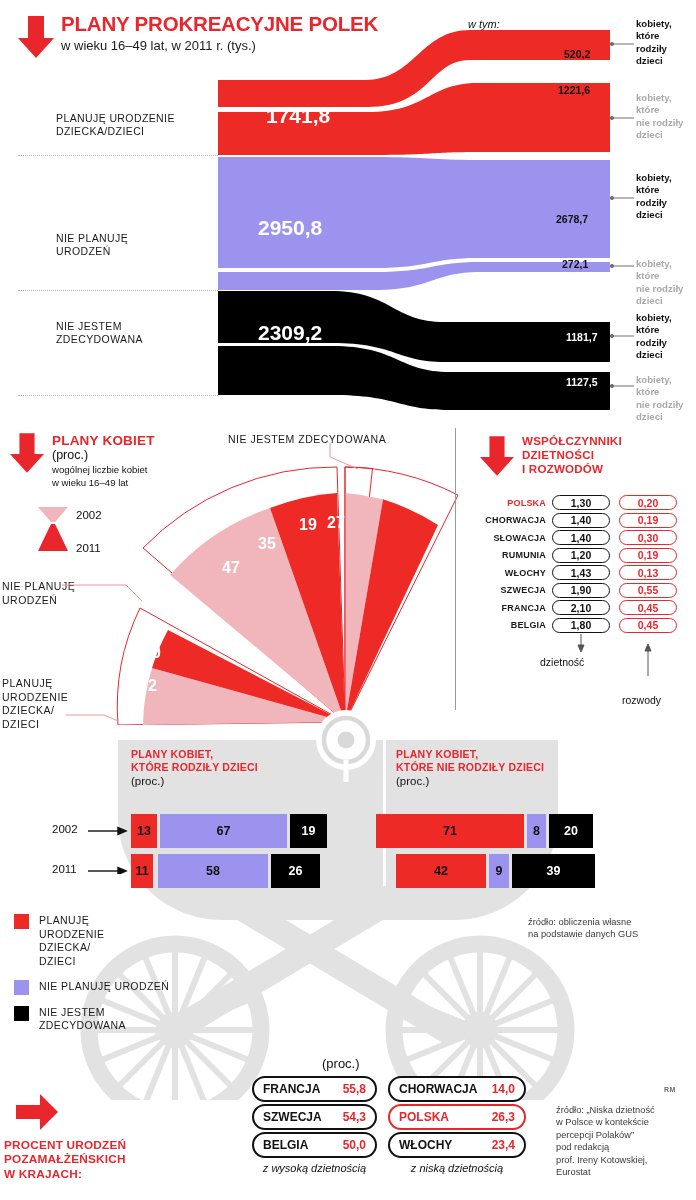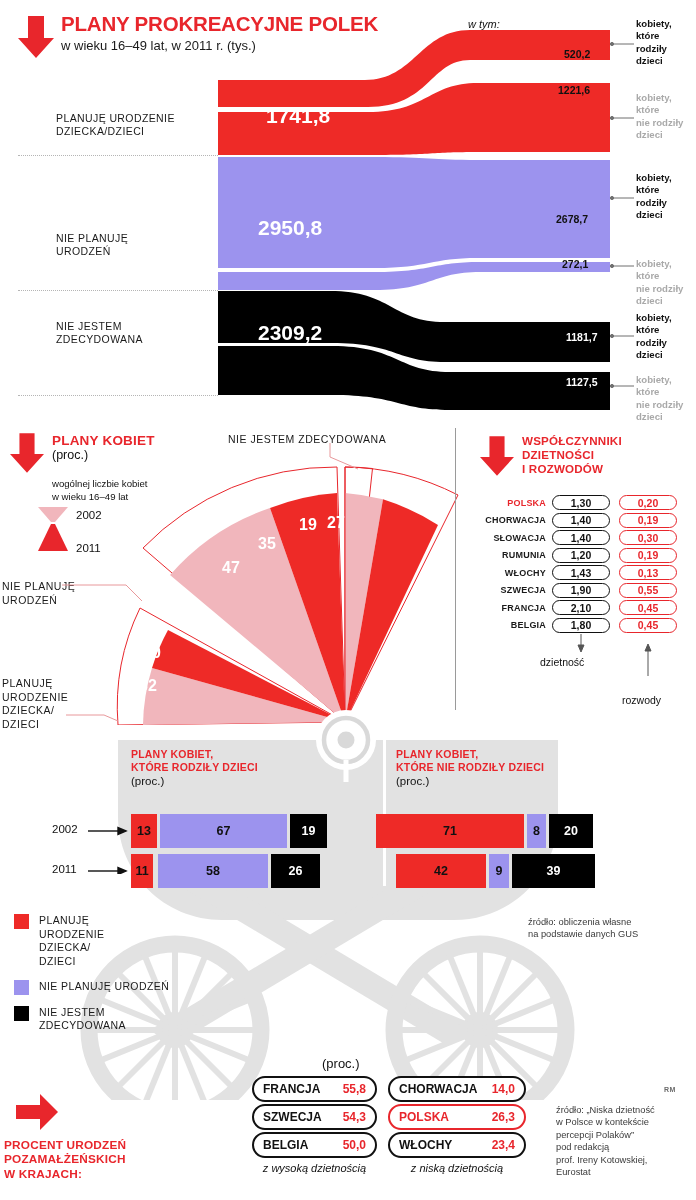--- a/index.html
+++ b/index.html
@@ -248,21 +248,21 @@
 
 <div class="abs" style="left:0;top:425px;width:460px;height:300px;z-index:2;padding-left:32px;">
 
   <svg class="abs" style="left:10px;top:8px;" width="34" height="40" viewBox="0 0 36 42">
     <polygon points="10,0 26,0 26,22 36,22 18,42 0,22 10,22" fill="#E8262C"></polygon>
   </svg>
 
   <div class="abs" style="left:52px;top:8px;width:190px;">
     <div class="h-red" style="font-size:13.5px;">PLANY KOBIET</div>
     <div style="font-size:12.5px;color:#111;">(proc.)</div>
-    <div style="font-size:9.6px;color:#111;line-height:1.34;white-space:pre-line;margin-top:16px;">wogólnej liczbie kobiet
+    <div style="font-size:9.6px;color:#111;line-height:1.34;white-space:pre-line;margin-top:2px;">wogólnej liczbie kobiet
 w wieku 16–49 lat</div>
   </div>
 
   <svg class="abs" style="left:36px;top:82px;" width="34" height="62">
     <polygon points="2,0 32,0 19,15 15,15" fill="#F1B6BC"></polygon>
     <polygon points="15,17 19,17 32,44 2,44" fill="#E8262C"></polygon>
   </svg>
   <div class="abs" style="left:76px;top:84px;font-size:11.5px;color:#111;">2002</div>
   <div class="abs" style="left:76px;top:117px;font-size:11.5px;color:#111;">2011</div>
 

